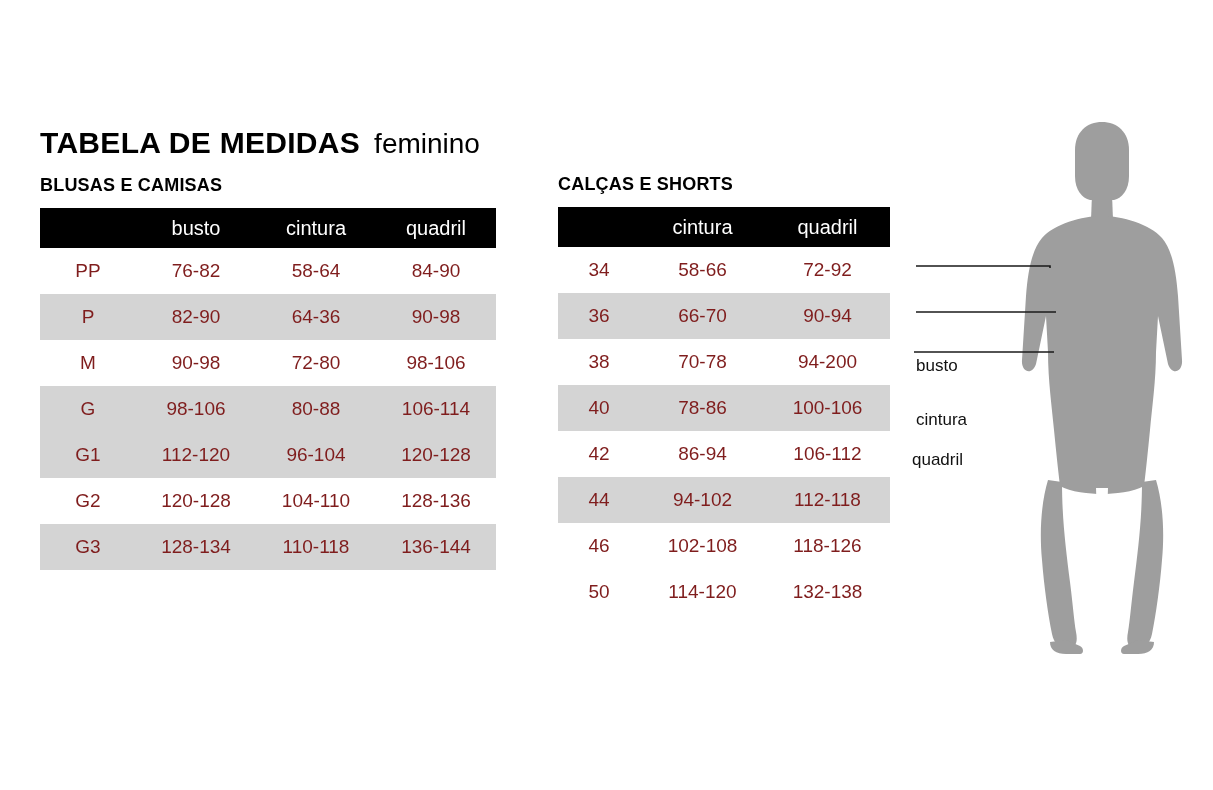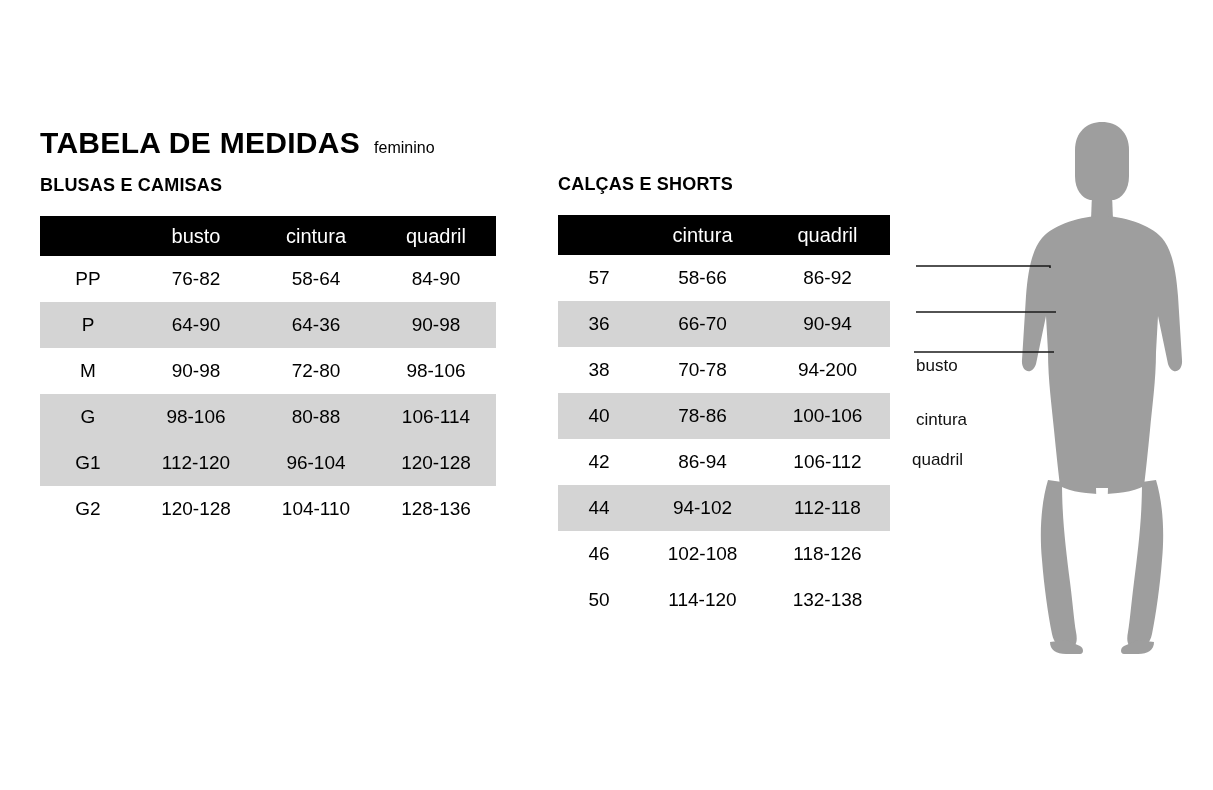--- a/index.html
+++ b/index.html
@@ -29,35 +29,35 @@
     display: flex;
     align-items: baseline;
     gap: 14px;
   }
   .title-main {
     font-size: 30px;
     font-weight: bold;
     letter-spacing: 0.3px;
   }
   .title-sub {
-    font-size: 16px;
+    font-size: 28px;
     font-weight: normal;
   }
 
   
   .table-block {
     position: absolute;
   }
   .table-block.left  { left: 40px;  top: 175px; width: 456px; }
   .table-block.right { left: 558px; top: 174px; width: 332px; }
 
   .table-caption {
     font-size: 18px;
     font-weight: bold;
-    margin-bottom: 20px;
+    margin-bottom: 12px;
     letter-spacing: 0.2px;
   }
 
   table {
     border-collapse: collapse;
     width: 100%;
     table-layout: fixed;
   }
   thead th {
     background: #000000;
@@ -66,21 +66,21 @@
     font-weight: normal;
     height: 40px;
     text-align: center;
     padding: 0;
   }
   tbody td {
     height: 46px;
     font-size: 19px;
     text-align: center;
     padding: 0;
-    color: #000000;
+    color: #7f1d1d;
   }
   tbody tr.alt td {
     background: #d4d4d4;
   }
 
   
   .table-block.left col.c0 { width: 96px; }
   .table-block.left col.c1 { width: 120px; }
   .table-block.left col.c2 { width: 120px; }
   .table-block.left col.c3 { width: 120px; }
@@ -142,21 +142,21 @@
       </thead>
       <tbody>
         <tr>
           <td>PP</td>
           <td>76-82</td>
           <td>58-64</td>
           <td>84-90</td>
         </tr>
         <tr class="alt">
           <td>P</td>
-          <td>64-90</td>
+          <td>82-90</td>
           <td>64-36</td>
           <td>90-98</td>
         </tr>
         <tr>
           <td>M</td>
           <td>90-98</td>
           <td>72-80</td>
           <td>98-106</td>
         </tr>
         <tr class="alt">
@@ -169,20 +169,26 @@
           <td>G1</td>
           <td>112-120</td>
           <td>96-104</td>
           <td>120-128</td>
         </tr>
         <tr>
           <td>G2</td>
           <td>120-128</td>
           <td>104-110</td>
           <td>128-136</td>
+        </tr>
+        <tr class="alt">
+          <td>G3</td>
+          <td>128-134</td>
+          <td>110-118</td>
+          <td>136-144</td>
         </tr>
       </tbody>
     </table>
   </div>
 
   <div class="table-block right">
     <div class="table-caption">CALÇAS E SHORTS</div>
     <table>
       <colgroup>
         <col class="c0">
@@ -191,23 +197,23 @@
       </colgroup>
       <thead>
         <tr>
           <th></th>
           <th>cintura</th>
           <th>quadril</th>
         </tr>
       </thead>
       <tbody>
         <tr>
-          <td>57</td>
+          <td>34</td>
           <td>58-66</td>
-          <td>86-92</td>
+          <td>72-92</td>
         </tr>
         <tr class="alt">
           <td>36</td>
           <td>66-70</td>
           <td>90-94</td>
         </tr>
         <tr>
           <td>38</td>
           <td>70-78</td>
           <td>94-200</td>

